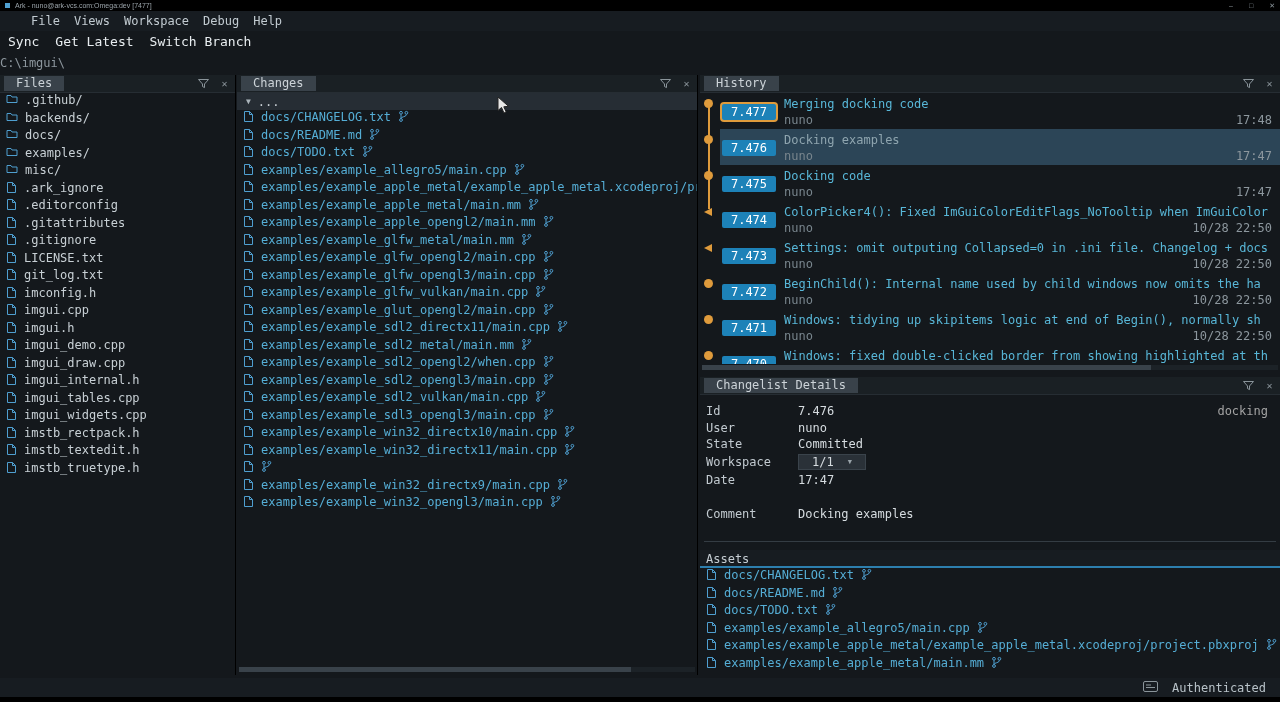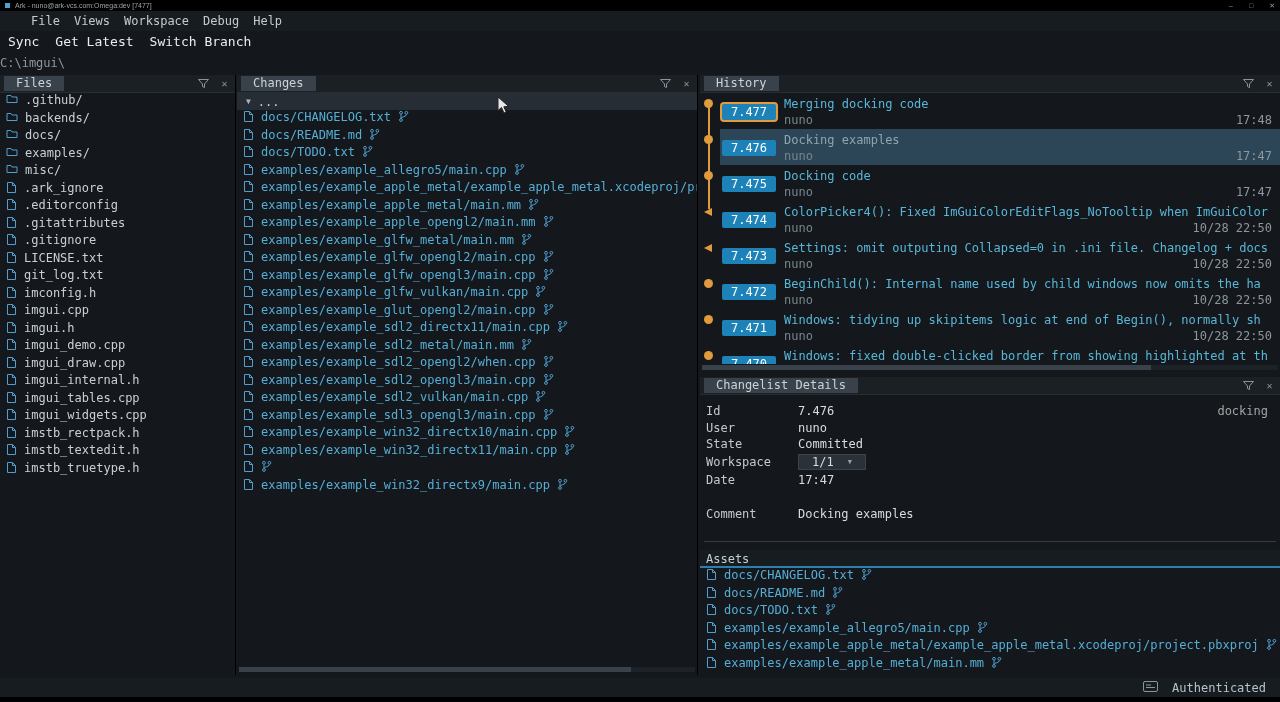--- a/index.html
+++ b/index.html
@@ -688,20 +688,37 @@
         <span class="txt">examples/example_win32_directx9/main.cpp</span>
         <span class="ic">
           <svg width="11" height="13" viewBox="0 0 11 13">
             <circle cx="3" cy="2.8" r="1.4" fill="none" stroke="#4f9fd0"></circle>
             <circle cx="8.4" cy="2.8" r="1.4" fill="none" stroke="#4f9fd0"></circle>
             <circle cx="3" cy="10" r="1.4" fill="none" stroke="#4f9fd0"></circle>
             <path d="M3 4.4v4.2M8.4 4.4c0 3-5.4 1.8-5.4 4.2" fill="none" stroke="#4f9fd0"></path>
           </svg>
         </span>
       </div>
+      <div class="lrow cyan">
+        <span class="ic">
+          <svg width="11" height="13" viewBox="0 0 11 13">
+            <path d="M1.5 1.5h5l3 3v7h-8z" fill="none" stroke="#4f9fd0"></path>
+            <path d="M6.5 1.5v3h3" fill="none" stroke="#4f9fd0"></path>
+          </svg>
+        </span>
+        <span class="txt">examples/example_win32_opengl3/main.cpp</span>
+        <span class="ic">
+          <svg width="11" height="13" viewBox="0 0 11 13">
+            <circle cx="3" cy="2.8" r="1.4" fill="none" stroke="#4f9fd0"></circle>
+            <circle cx="8.4" cy="2.8" r="1.4" fill="none" stroke="#4f9fd0"></circle>
+            <circle cx="3" cy="10" r="1.4" fill="none" stroke="#4f9fd0"></circle>
+            <path d="M3 4.4v4.2M8.4 4.4c0 3-5.4 1.8-5.4 4.2" fill="none" stroke="#4f9fd0"></path>
+          </svg>
+        </span>
+      </div>
     </div>
   <div class="hscroll">
       <div class="hthumb" style="width:86%"></div>
     </div>
 </div>
 
 <div class="panel history-panel">
   <div class="phdr">
     <span class="chip">History</span>
     <div class="hicons">

